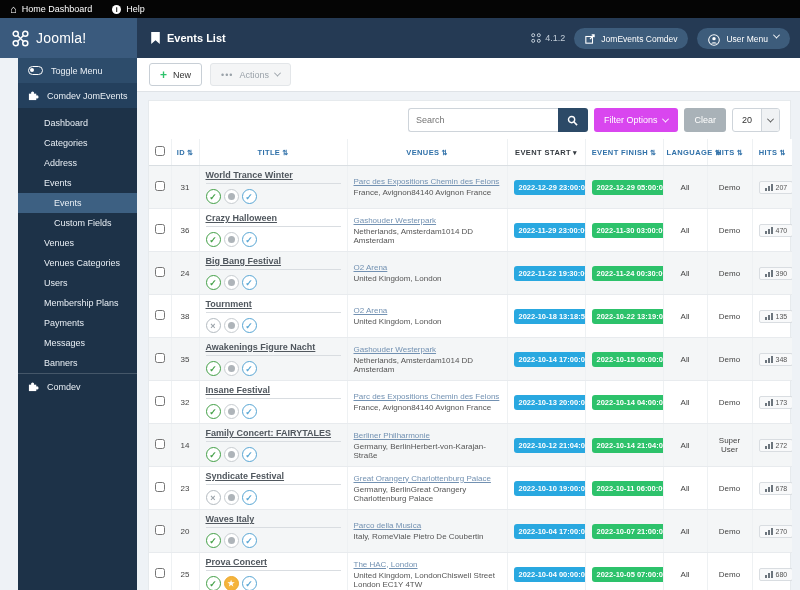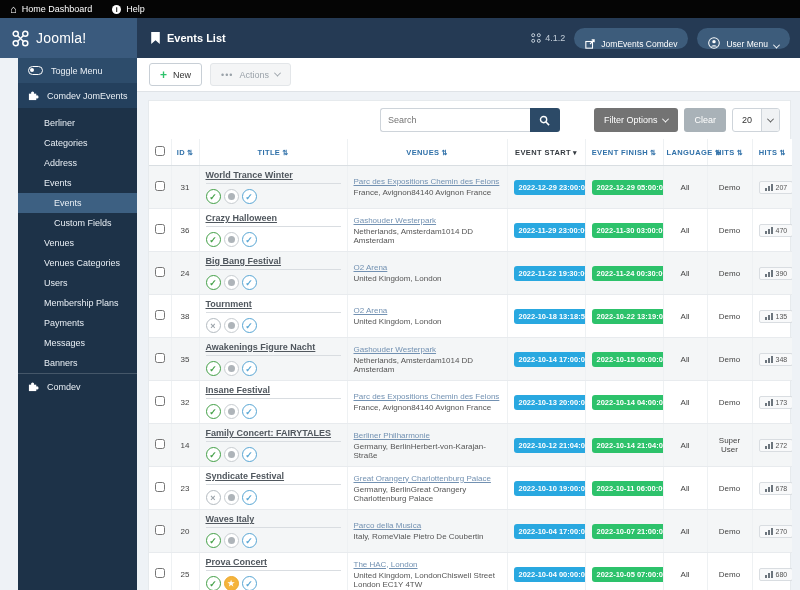--- a/index.html
+++ b/index.html
@@ -16,22 +16,22 @@
 
   
   .logo-block{position:absolute;left:0;top:18px;width:137px;height:40px;background:#3a5a7d;
     display:flex;align-items:center;gap:7px;padding-left:12px;color:#fff;}
   .logo-text{font-size:14px;letter-spacing:.2px;}
   .page-header{position:absolute;left:137px;top:18px;width:663px;height:40px;background:#253a54;
     display:flex;align-items:center;color:#fff;padding:0 10px 0 14px;}
   .page-title-wrap{display:flex;align-items:center;gap:7px;font-size:11px;font-weight:bold;}
   .ph-right{margin-left:auto;display:flex;align-items:center;gap:9px;}
   .version{display:flex;align-items:center;gap:4px;font-size:9px;color:#c3ced9;}
-  .pill{display:flex;align-items:flex-end;gap:6px;background:#3d5c7b;border-radius:11px;
-    height:21px;padding:0 11px;font-size:8.5px;color:#fff;cursor:pointer;}
+  .pill{display:flex;align-items:flex-start;gap:6px;background:#3d5c7b;border-radius:11px;
+    height:21px;padding:6px 11px;font-size:8.5px;color:#fff;cursor:pointer;}
   .chev{display:inline-block;width:5px;height:5px;border-right:1.5px solid currentColor;
     border-bottom:1.5px solid currentColor;}
   .chev.down{transform:rotate(45deg) translate(-1px,-1px);}
   .chev.right{transform:rotate(-45deg);}
 
   
   .sidebar{position:absolute;left:18px;top:58px;width:137px;height:532px;background:#1d3248;color:#e9eff5;}
   .side-row{display:flex;align-items:center;gap:8px;padding:0 10px;font-size:9px;cursor:pointer;}
   .toggle-row{height:25px;background:#2d4c6b;}
   .root-row{height:25px;background:#24405d;}
@@ -62,21 +62,21 @@
   .card{position:absolute;left:11px;right:9px;top:8px;bottom:0;background:#fff;
     border:1px solid #e6eaed;border-bottom:none;}
   .filter-row{display:flex;align-items:center;justify-content:flex-end;gap:6px;padding:7px 10px;}
   .search-wrap{display:flex;height:24px;}
   .search-input{width:150px;height:24px;border:1px solid #ced4da;border-right:none;
     border-radius:3px 0 0 3px;font-size:9px;padding:0 7px;outline:none;color:#333;
     font-family:"Liberation Sans",sans-serif;}
   .search-btn{width:30px;height:24px;background:#2c4a67;border:none;border-radius:0 3px 3px 0;
     display:flex;align-items:center;justify-content:center;cursor:pointer;}
   .btn-navy{display:inline-flex;align-items:center;gap:6px;height:24px;padding:0 10px;
-    background:#737373;border:none;border-radius:3px;color:#fff;font-size:9px;cursor:pointer;margin-left:28px;}
+    background:#d946ef;border:none;border-radius:3px;color:#fff;font-size:9px;cursor:pointer;}
   .btn-grey{height:24px;padding:0 10px;background:#a9b2b8;border:none;border-radius:3px;
     color:#fff;font-size:9px;cursor:pointer;}
   .pagesize{display:flex;align-items:center;height:24px;border:1px solid #ced4da;
     border-radius:3px;overflow:hidden;background:#fff;cursor:pointer;}
   .pagesize .val{padding:0 9px;font-size:9px;color:#333;}
   .pagesize .arrow{width:18px;height:100%;display:flex;align-items:center;justify-content:center;
     background:#f0f2f4;border-left:1px solid #ced4da;color:#555;}
 
   
   table{border-collapse:collapse;width:100%;table-layout:fixed;}
@@ -185,21 +185,21 @@
       <circle cx="5" cy="3.2" r="1.7" fill="#fff"></circle>
       <circle cx="9.8" cy="7.5" r="1.7" fill="#fff"></circle>
     </svg>
     <span>Comdev JomEvents</span>
     <span class="side-right">
         <span class="chev down"></span>
       </span>
   </div>
   <div class="side-menu">
       <div class="side-item">
-        <span>Berliner</span>
+        <span>Dashboard</span>
       </div>
       <div class="side-item">
         <span>Categories</span>
         <span class="side-right">
           <span style="font-weight: bold;"> + </span>
         </span>
       </div>
       <div class="side-item">
         <span>Address</span>
         <span class="side-right">

